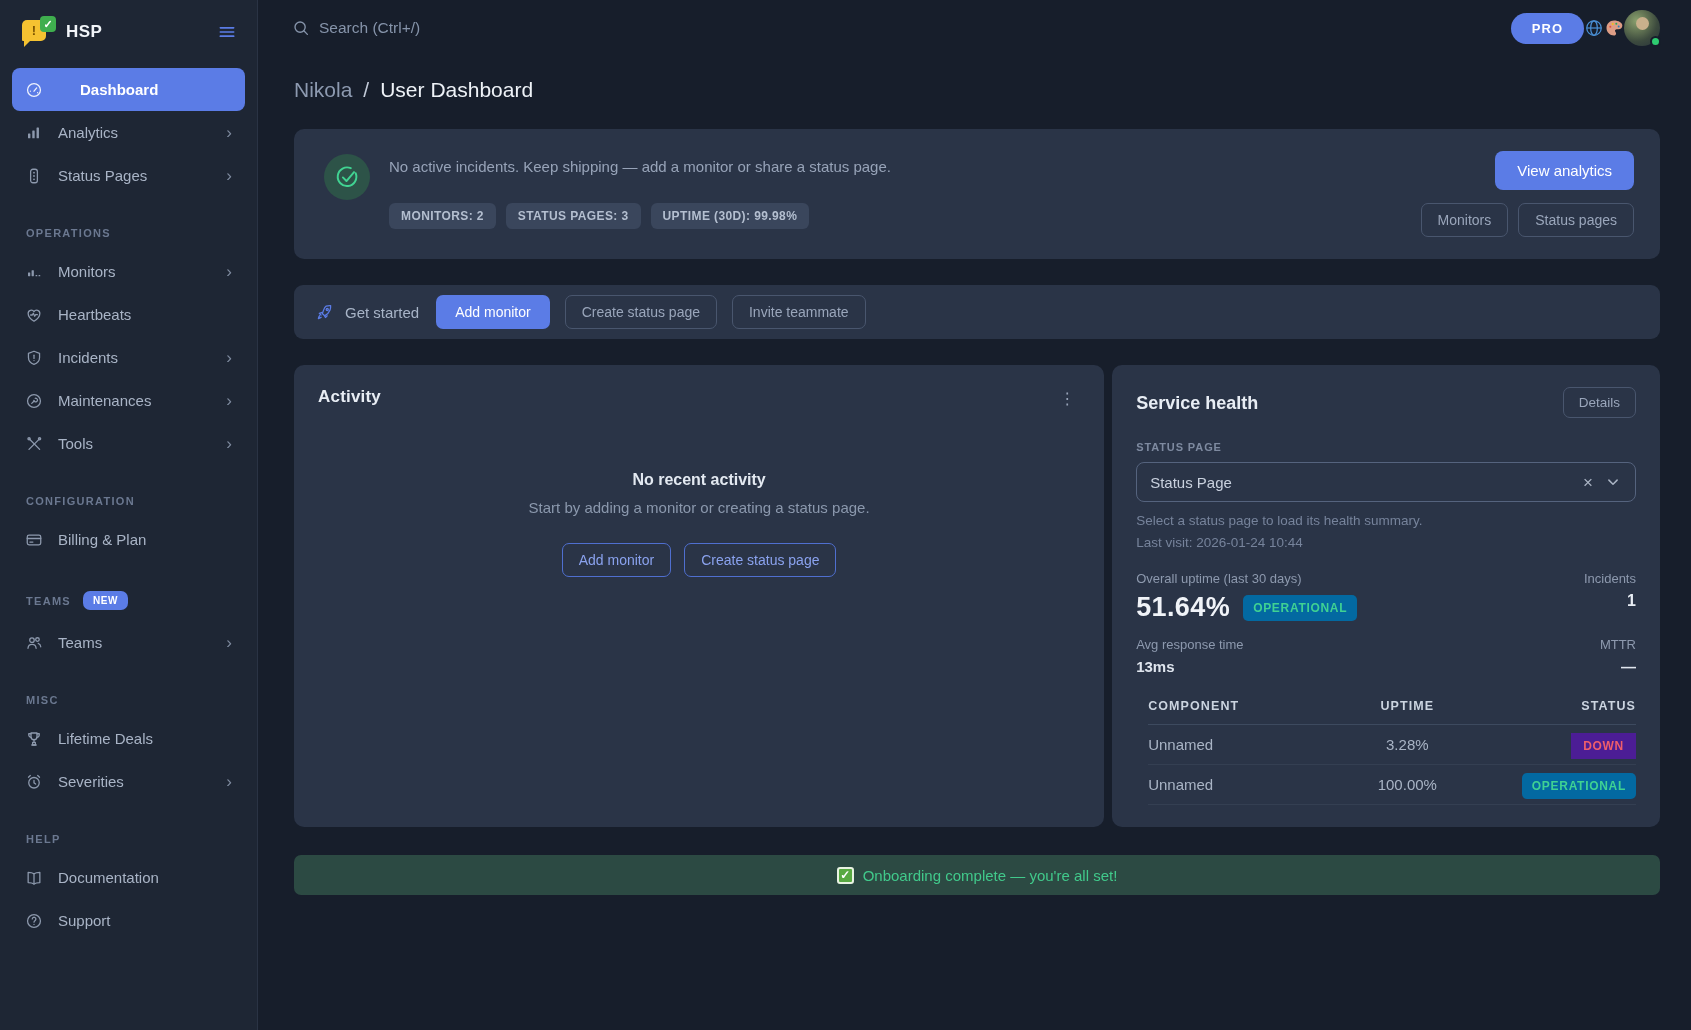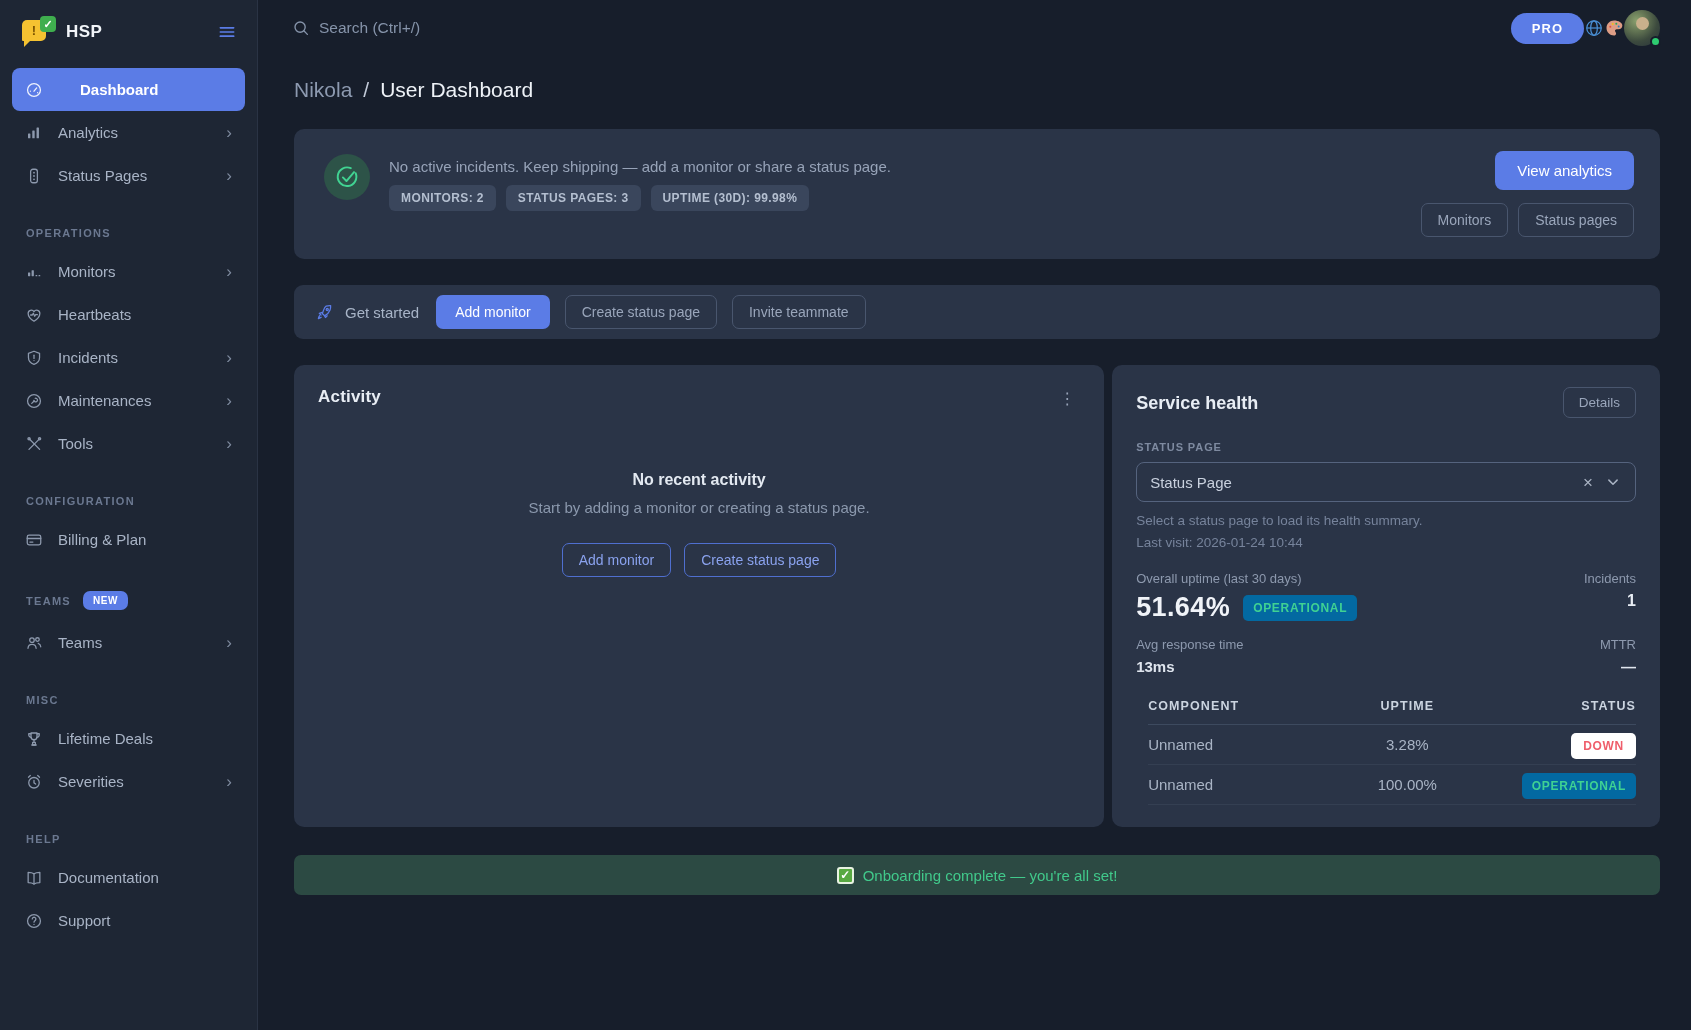--- a/index.html
+++ b/index.html
@@ -56,21 +56,21 @@
   .crumb-current { color:#eef2f7; }
 
   .card-bg { background:#2a3447; border-radius:10px; }
 
   
   .hero { margin-top:27px; padding:22px 26px; display:flex; }
   .hero-check { width:46px; height:46px; border-radius:50%; background:#2d5348; display:flex; align-items:center; justify-content:center; margin:3px 19px 0 4px; flex-shrink:0; color:#41d392; }
   .hero-check svg { width:26px; height:26px; }
   .hero-title { font-size:20px; font-weight:600; color:#edf1f7; letter-spacing:.2px; }
   .hero-sub { font-size:15px; color:#97a3b8; margin-top:7px; }
-  .hero-badges { display:flex; gap:10px; margin-top:10px; }
+  .hero-badges { display:flex; gap:10px; margin-top:28px; }
   .hbadge { background:#3a465c; color:#b4bfd0; font-size:12px; font-weight:600; letter-spacing:.4px; padding:6px 12px; border-radius:6px; }
   .hero-actions { margin-left:auto; display:flex; flex-direction:column; align-items:flex-end; gap:13px; }
   .btn { border:none; border-radius:8px; font-size:15px; cursor:pointer; font-family:"Liberation Sans", sans-serif; }
   .btn-primary { background:#5b7ce6; color:#fff; padding:11px 22px; }
   .btn-ghost { background:transparent; border:1px solid #49566e; color:#9aa6bb; font-size:14px; padding:8px 16px; border-radius:7px; }
   .hero-actions-row { display:flex; gap:10px; }
 
   
   .getstarted { margin-top:26px; padding:10px 22px; display:flex; align-items:center; gap:15px; border-radius:9px; }
   .gs-label { display:flex; align-items:center; gap:11px; color:#a8b4c7; font-size:15px; margin-right:2px; }
@@ -101,21 +101,21 @@
   .select-chev { display:flex; cursor:pointer; }
   .helper { font-size:13.5px; color:#76839b; margin-top:11px; }
   .helper2 { font-size:13.5px; color:#76839b; margin-top:7px; }
 
   .stats-row { display:flex; justify-content:space-between; align-items:flex-start; margin-top:21px; }
   .stat-label { font-size:13px; color:#8짓; color:#8d99ae; }
   .stat-right { text-align:right; }
   .uptime-line { display:flex; align-items:center; gap:13px; margin-top:6px; }
   .big-num { font-size:27px; font-weight:700; color:#f0f3f8; letter-spacing:.4px; }
   .badge-op { background:#0369a1; color:#3fd193; font-size:12px; font-weight:700; letter-spacing:.7px; padding:6px 10px; border-radius:5px; }
-  .badge-down { background:#ffffff; color:#ef5e6b; font-size:12px; font-weight:700; letter-spacing:.7px; padding:6px 12px; border-radius:5px; }
+  .badge-down { background:#4c1d95; color:#ef5e6b; font-size:12px; font-weight:700; letter-spacing:.7px; padding:6px 12px; border-radius:0; }
   .stat-val { font-size:16px; font-weight:700; color:#e8edf4; margin-top:6px; }
   .stat-val2 { font-size:15px; font-weight:700; color:#dfe5ee; margin-top:6px; }
 
   .sh-table { margin-top:15px; margin-left:12px; }
   .t-head, .t-row { display:grid; grid-template-columns:1.2fr 1fr 1fr; align-items:center; }
   .t-head { font-size:12.5px; font-weight:700; letter-spacing:1.1px; color:#cbd4e0; padding:9px 0 11px; border-bottom:1px solid #3d4a5f; }
   .t-row { font-size:15px; color:#a9b4c5; padding:11px 0; border-bottom:1px solid #343f52; }
   .t-center { text-align:center; }
   .t-right { text-align:right; }
 

